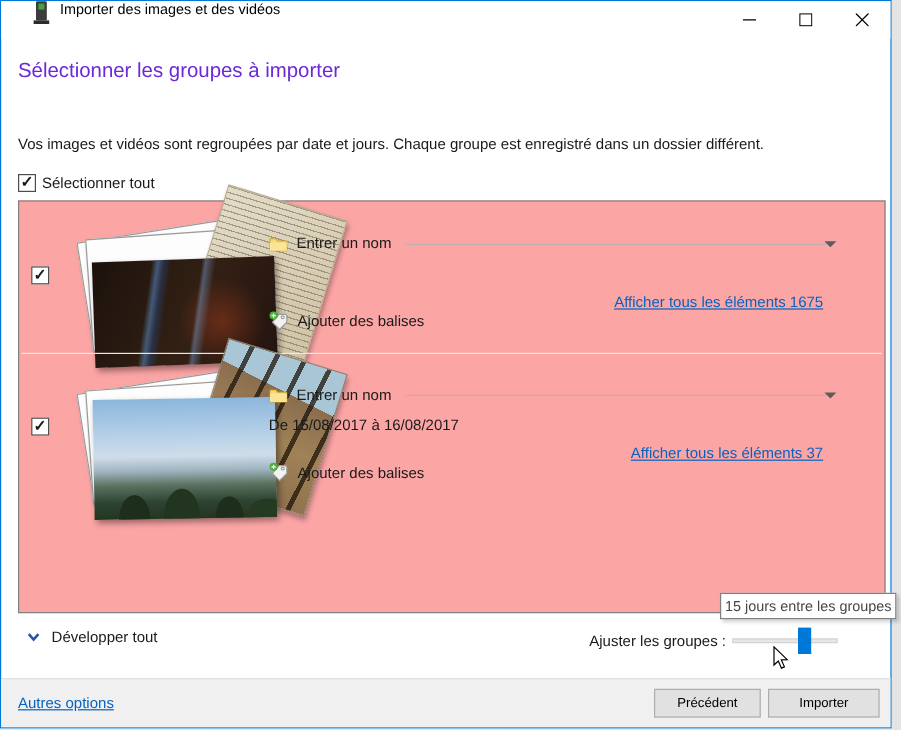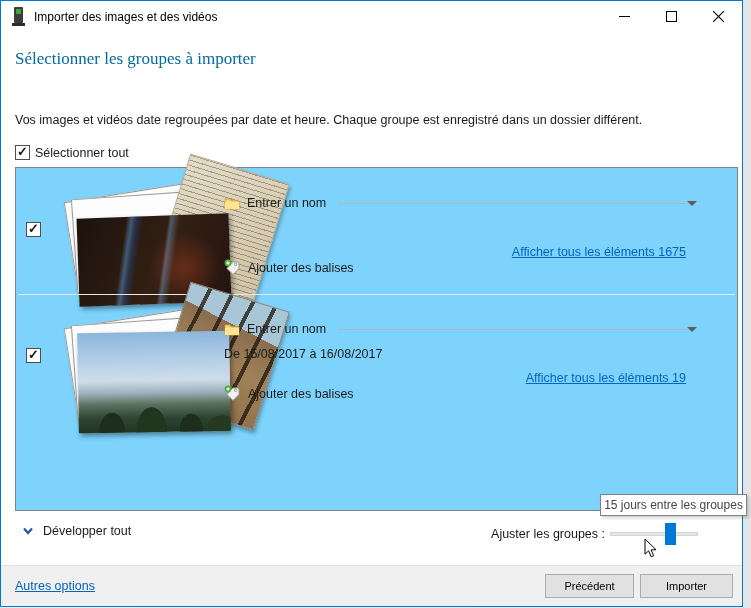--- a/index.html
+++ b/index.html
@@ -10,50 +10,50 @@
     position:relative; overflow:hidden;
     -webkit-font-smoothing:antialiased;
   }
   .window {
     position:absolute; left:0; top:0; width:743px; height:607px;
     background:#ffffff; border:1px solid #0078d7;
   }
   
   .titlebar {
     position:absolute; left:0; top:0; right:0; height:31px;
-    background:#ffffff; display:flex; align-items:center; padding-left:11px;
+    background:#ffffff; display:flex; align-items:flex-start; padding-left:27px;
   }
   .app-icon { width:13px; height:19px; position:relative; margin-right:9px; }
   .app-icon .body { position:absolute; left:2px; top:0; width:9px; height:16px; background:#3c3c3c; border-radius:1px; }
   .app-icon .screen { position:absolute; left:4px; top:2px; width:5px; height:5px; background:#45a33b; }
   .app-icon .base { position:absolute; left:0; bottom:0; width:13px; height:3px; background:#2c2c2c; }
   .title-text { font-size:12px; color:#000; }
   .win-controls { position:absolute; right:0; top:0; height:31px; display:flex; }
   .win-btn { width:47px; height:31px; display:flex; align-items:center; justify-content:center; }
   
   .heading {
     position:absolute; left:14px; top:48px;
-    font-size:17px; font-weight:400; color:#0369a1;font-family:Liberation Serif, serif;
+    font-size:17px; font-weight:400; color:#6d28d9;
   }
   .summary { position:absolute; left:14px; top:84px; font-size:12.5px; color:#1a1a1a; }
   .description { position:absolute; left:14px; top:112px; font-size:12.5px; color:#1a1a1a; }
   .select-all { position:absolute; left:14px; top:144px; display:flex; align-items:center; }
   .select-all .cb-label { margin-left:5px; font-size:12.5px; color:#1a1a1a; }
   .checkbox {
     width:15px; height:15px; background:#fff; border:1px solid #4d4d4d;
     position:relative; flex:none;
   }
   .checkbox.checked::after {
     content:"✓"; position:absolute; left:1px; top:-2px;
     font-size:13px; font-weight:bold; color:#1a1a1a;
   }
   
   .groupbox {
     position:absolute; left:14px; top:166px; width:723px; height:344px;
-    border:1px solid #828282; background:#7dd3fc;
+    border:1px solid #828282; background:#fca5a5;
   }
   .group-row { position:relative; height:126px; }
   .row-sep { position:absolute; left:2px; right:2px; top:126px; height:1px; background:#e8e8e8; }
   .group-row .checkbox { position:absolute; left:10px; top:54px; }
   
   .stack { position:absolute; left:42px; top:4px; width:210px; height:120px; }
   .stack .card {
     position:absolute; background:#fdfdfd; border:1px solid #9a9a9a;
     box-shadow:1px 2px 3px rgba(0,0,0,.25);
   }
@@ -183,21 +183,21 @@
       </div>
       <div class="win-btn">
         <svg width="11" height="11">
             <path d="M0,0 L11,11 M11,0 L0,11" stroke="#000" stroke-width="1.1"></path>
           </svg>
       </div>
     </div>
   </div>
 
   <div class="heading">Sélectionner les groupes à importer</div>
-  <div class="description">Vos images et vidéos date regroupées par date et heure. Chaque groupe est enregistré dans un dossier différent.</div>
+  <div class="description">Vos images et vidéos sont regroupées par date et jours. Chaque groupe est enregistré dans un dossier différent.</div>
 
   <div class="select-all">
     <div class="checkbox checked"></div>
     <span class="cb-label">Sélectionner tout</span>
   </div>
 
   <div class="groupbox">
 
     <div class="group-row">
       <div class="checkbox checked"></div>
@@ -250,21 +250,21 @@
       <div class="date-range">De 15/08/2017 à 16/08/2017</div>
       <div class="tag-row">
         <svg width="17" height="17" viewBox="0 0 17 17">
           <path d="M8.5,3 L14,3 L15,4 L15,9.5 L9,15.5 L3,9.5 Z" fill="#f2f2f2" stroke="#9a9a9a"></path>
           <circle cx="11.6" cy="5.4" r="1.2" fill="#fff" stroke="#9a9a9a"></circle>
           <circle cx="4" cy="4" r="3.4" fill="#4caf3f"></circle>
           <path d="M4,2.2 V5.8 M2.2,4 H5.8" stroke="#fff" stroke-width="1.1"></path>
         </svg>
         <span>Ajouter des balises</span>
       </div>
-      <a class="show-all" href="#">Afficher tous les éléments 19</a>
+      <a class="show-all" href="#">Afficher tous les éléments 37</a>
     </div>
   </div>
 
   <div class="expand-all">
     <svg width="10" height="8" viewBox="0 0 10 8">
       <path d="M1,1.5 L5,6 L9,1.5" fill="none" stroke="#2457a7" stroke-width="2.2"></path>
     </svg>
     <span>Développer tout</span>
   </div>
 

